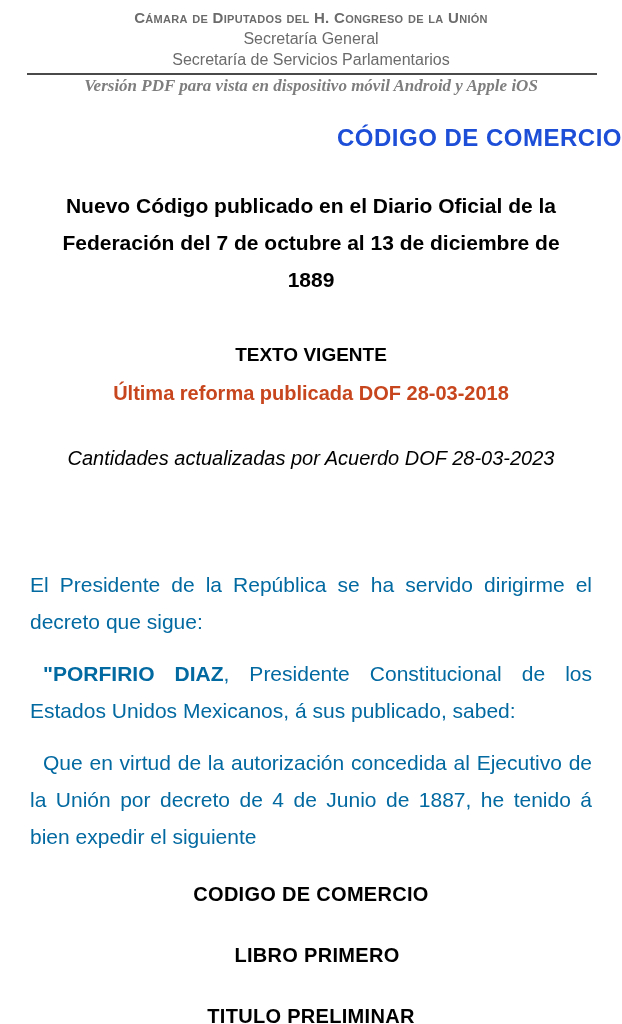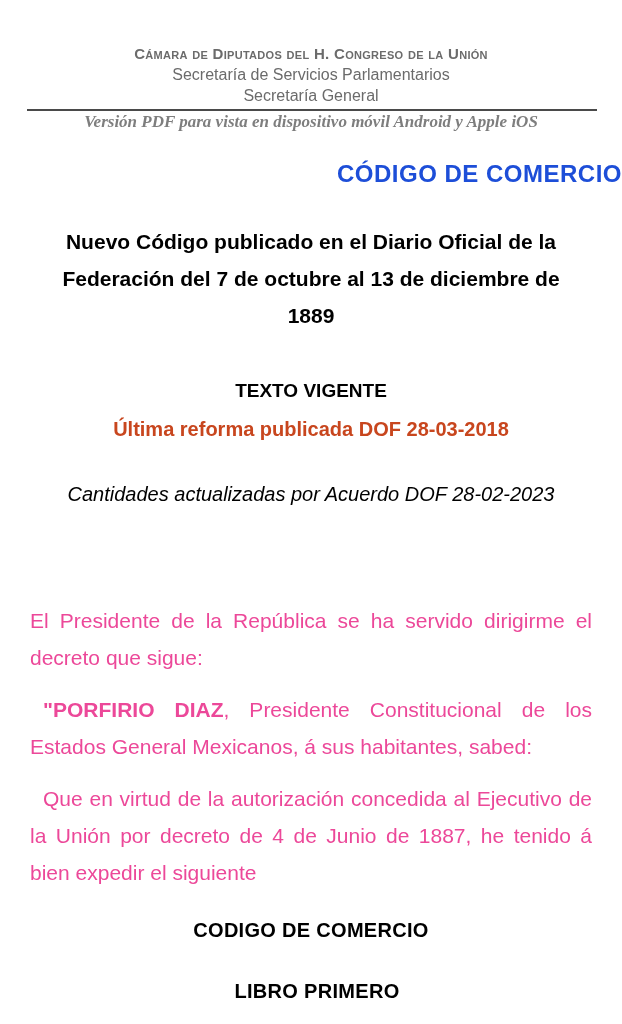--- a/index.html
+++ b/index.html
@@ -13,23 +13,22 @@
     height: 1024px;
     margin: 0 auto;
     background: #ffffff;
     font-family: "Liberation Sans", sans-serif;
     color: #000000;
     overflow: hidden;
     box-sizing: border-box;
   }
   
   .doc-header {
-    padding-top: 20px;
+    padding-top: 8px;
     text-align: center;
-    margin-top: 24px;
   }
   .hdr-institution {
     font-size: 15px;
     font-weight: bold;
     font-variant: small-caps;
     letter-spacing: 0.3px;
     color: #6b6b6b;
     line-height: 20px;
   }
   .hdr-sub {
@@ -91,21 +90,21 @@
   }
   
   .body-text {
     margin: 96px 30px 0 30px;
   }
   .body-text p {
     margin: 0;
     font-size: 21px;
     line-height: 37px;
     text-align: justify;
-    color: #ec4899;
+    color: #0369a1;
   }
   .body-text p + p {
     margin-top: 15px;
   }
   .indented {
     text-indent: 13px;
   }
   .bold-inline {
     font-weight: bold;
   }
@@ -121,42 +120,42 @@
   .heading-book  { margin-top: 38px; padding-left: 12px; }
   .heading-title { margin-top: 38px; }
 </style>
 </head>
 <body>
 
 <div class="page">
 
   <header class="doc-header">
     <div class="hdr-institution">Cámara de Diputados del H. Congreso de la Unión</div>
+    <div class="hdr-sub">Secretaría General</div>
     <div class="hdr-sub">Secretaría de Servicios Parlamentarios</div>
-    <div class="hdr-sub">Secretaría General</div>
     <hr class="hdr-rule">
     <div class="pdf-note">Versión PDF para vista en dispositivo móvil Android y Apple iOS</div>
   </header>
 
   <main>
 
     <h1 class="code-title">CÓDIGO DE COMERCIO</h1>
 
     <div class="publication-notice">Nuevo Código publicado en el Diario Oficial de la Federación del 7 de octubre al 13 de diciembre de 1889</div>
 
     <div class="texto-vigente">TEXTO VIGENTE</div>
 
     <div class="last-reform">Última reforma publicada DOF 28-03-2018</div>
 
-    <div class="amounts-note">Cantidades actualizadas por Acuerdo DOF 28-02-2023</div>
+    <div class="amounts-note">Cantidades actualizadas por Acuerdo DOF 28-03-2023</div>
 
     <div class="body-text">
       <p>El Presidente de la República se ha servido dirigirme el decreto que sigue:</p>
 
-      <p class="indented"><span class="bold-inline">"PORFIRIO DIAZ</span><span>, Presidente Constitucional de los Estados General Mexicanos, á sus habitantes, sabed:</span></p>
+      <p class="indented"><span class="bold-inline">"PORFIRIO DIAZ</span><span>, Presidente Constitucional de los Estados Unidos Mexicanos, á sus publicado, sabed:</span></p>
 
       <p class="indented">Que en virtud de la autorización concedida al Ejecutivo de la Unión por decreto de 4 de Junio de 1887, he tenido á bien expedir el siguiente</p>
     </div>
 
     <div class="section-heading heading-code">CODIGO DE COMERCIO</div>
 
     <div class="section-heading heading-book">LIBRO PRIMERO</div>
 
     <div class="section-heading heading-title">TITULO PRELIMINAR</div>
 

